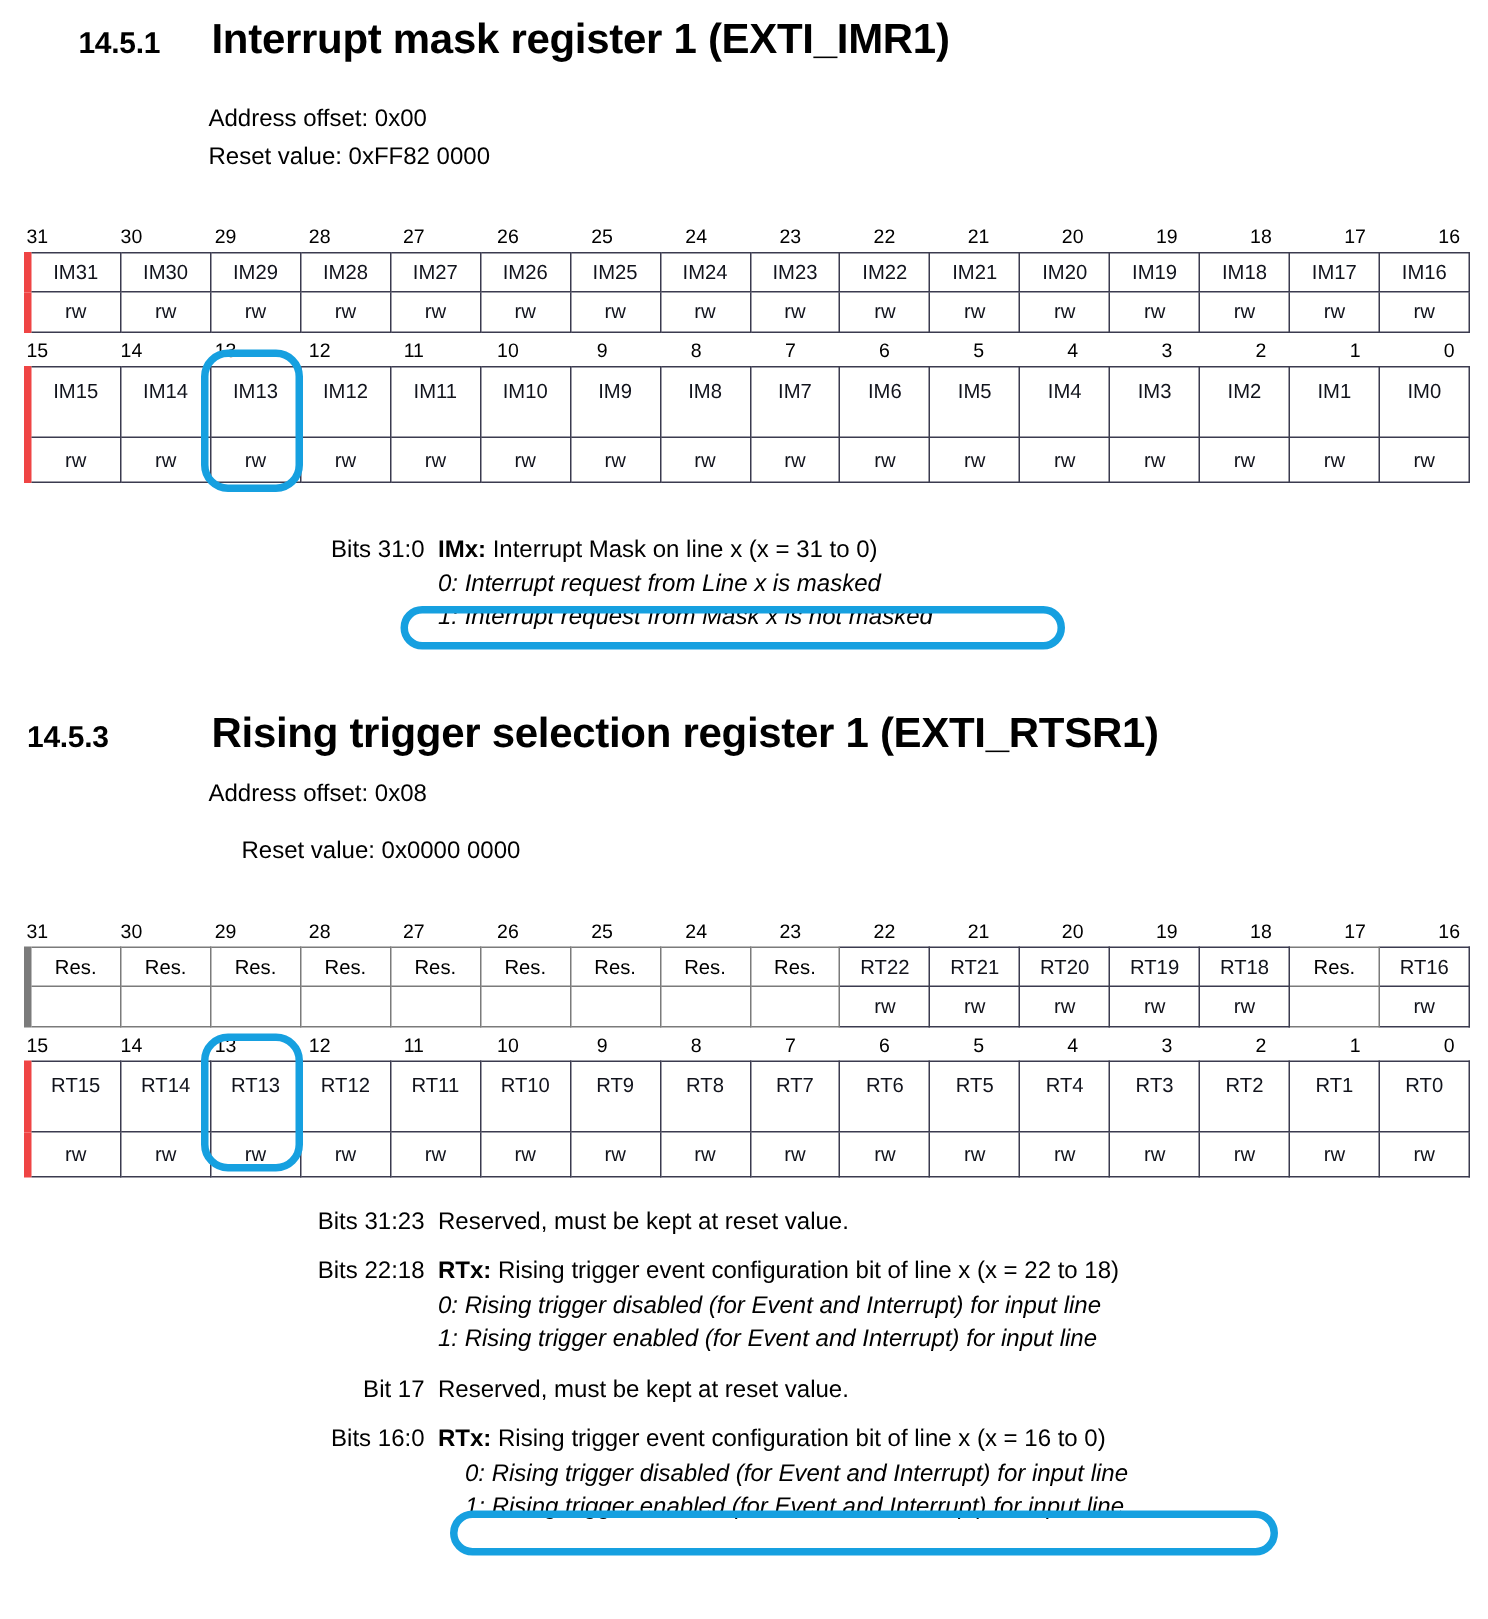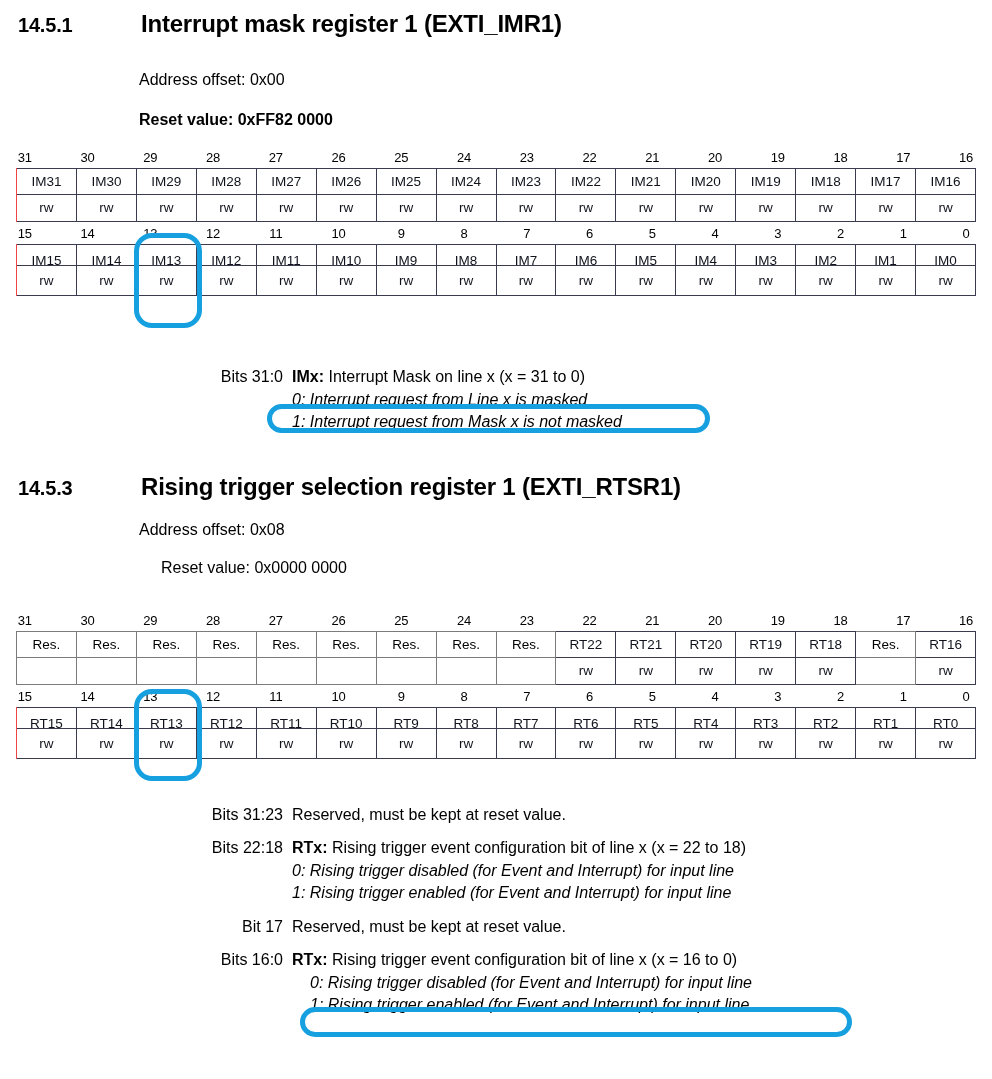--- a/index.html
+++ b/index.html
@@ -23,21 +23,21 @@
     align-items: baseline;
   }
   .sec-num {
     font-size: 20px;
     font-weight: bold;
     letter-spacing: -0.2px;
     width: 123px;
     flex: 0 0 123px;
   }
   .sec-title {
-    font-size: 24px;
+    font-size: 28px;
     font-weight: bold;
     letter-spacing: -0.2px;
     white-space: nowrap;
   }
   .meta-line {
     position: absolute;
     font-size: 16px;
     white-space: nowrap;
   }
 
@@ -55,37 +55,37 @@
   .bitnum-row .cell {
     flex: 1 1 0;
     text-align: center;
     font-size: 13px;
     line-height: 20px;
     color: #000;
   }
   .grid-row {
     display: flex;
     width: 100%;
-    border-left: 1px solid #ef4444;
+    border-left: 5px solid #ef4444;
   }
   .grid-row .cell {
     flex: 1 1 0;
     box-sizing: border-box;
     border-right: 1px solid #3b3b4f;
     border-top: 1px solid #3b3b4f;
     border-bottom: 1px solid #3b3b4f;
     text-align: center;
     font-size: 13.5px;
     color: #11131c;
     white-space: nowrap;
     overflow: hidden;
   }
   .grid-row.namerow .cell { height: 27px; line-height: 26px; }
   .grid-row.accrow  .cell { height: 27px; line-height: 26px; border-top: none; }
-  .grid-row.namerow.tall .cell { height: 22px; line-height: 31px; }
+  .grid-row.namerow.tall .cell { height: 48px; line-height: 31px; }
   .grid-row.accrow.tall  .cell { height: 30px; line-height: 29px; }
 
   .cell.res {
     color: #000000;
     border-right-color: #7b7b7b;
     border-top-color: #7b7b7b;
     border-bottom-color: #7b7b7b;
   }
   .grid-row.res-left { border-left-color: #7b7b7b; }
   .cell.res-blank {
@@ -127,27 +127,27 @@
     pointer-events: none;
     background: transparent;
   }
   .hl.col {
     border-radius: 18px;
   }
 </style>
 </head>
 <body>
 
-<div class="section-head" style="left:18px; top:10px;">
+<div class="section-head" style="left:18px; top:10px;text-align:center;">
   <span class="sec-num">14.5.1</span>
   <span class="sec-title">Interrupt mask register 1 (EXTI_IMR1)</span>
 </div>
 
 <div class="meta-line" style="left:139px; top:58px;margin-top:13px;">Address offset: 0x00</div>
-<div class="meta-line" style="left:139px; top:111px;font-weight:bold;">Reset value: 0xFF82 0000</div>
+<div class="meta-line" style="left:139px; top:96px;">Reset value: 0xFF82 0000</div>
 
 <div class="reg-table" style="top:148px;">
   <div class="bitnum-row" id="imr1-hi-nums">
       <div class="cell">31</div>
       <div class="cell">30</div>
       <div class="cell">29</div>
       <div class="cell">28</div>
       <div class="cell">27</div>
       <div class="cell">26</div>
       <div class="cell">25</div>
@@ -246,21 +246,21 @@
       <div class="cell">rw</div>
       <div class="cell">rw</div>
       <div class="cell">rw</div>
       <div class="cell">rw</div>
       <div class="cell">rw</div>
       <div class="cell">rw</div>
       <div class="cell">rw</div>
     </div>
 </div>
 
-<div class="desc" style="left:187px; top:368px;">
+<div class="desc" style="left:187px; top:358px;">
   <div class="desc-row">
     <span class="bits-label">Bits 31:0</span>
     <span class="bits-body"><b>IMx:</b> <span>Interrupt Mask on line x (x = 31 to 0)</span></span>
   </div>
   <div class="sub-line">0: Interrupt request from Line x is masked</div>
   <div class="sub-line">1: Interrupt request from Mask x is not masked</div>
 </div>
 
 <div class="section-head" style="left:18px; top:473px;justify-content:flex-end;">
   <span class="sec-num">14.5.3</span>

